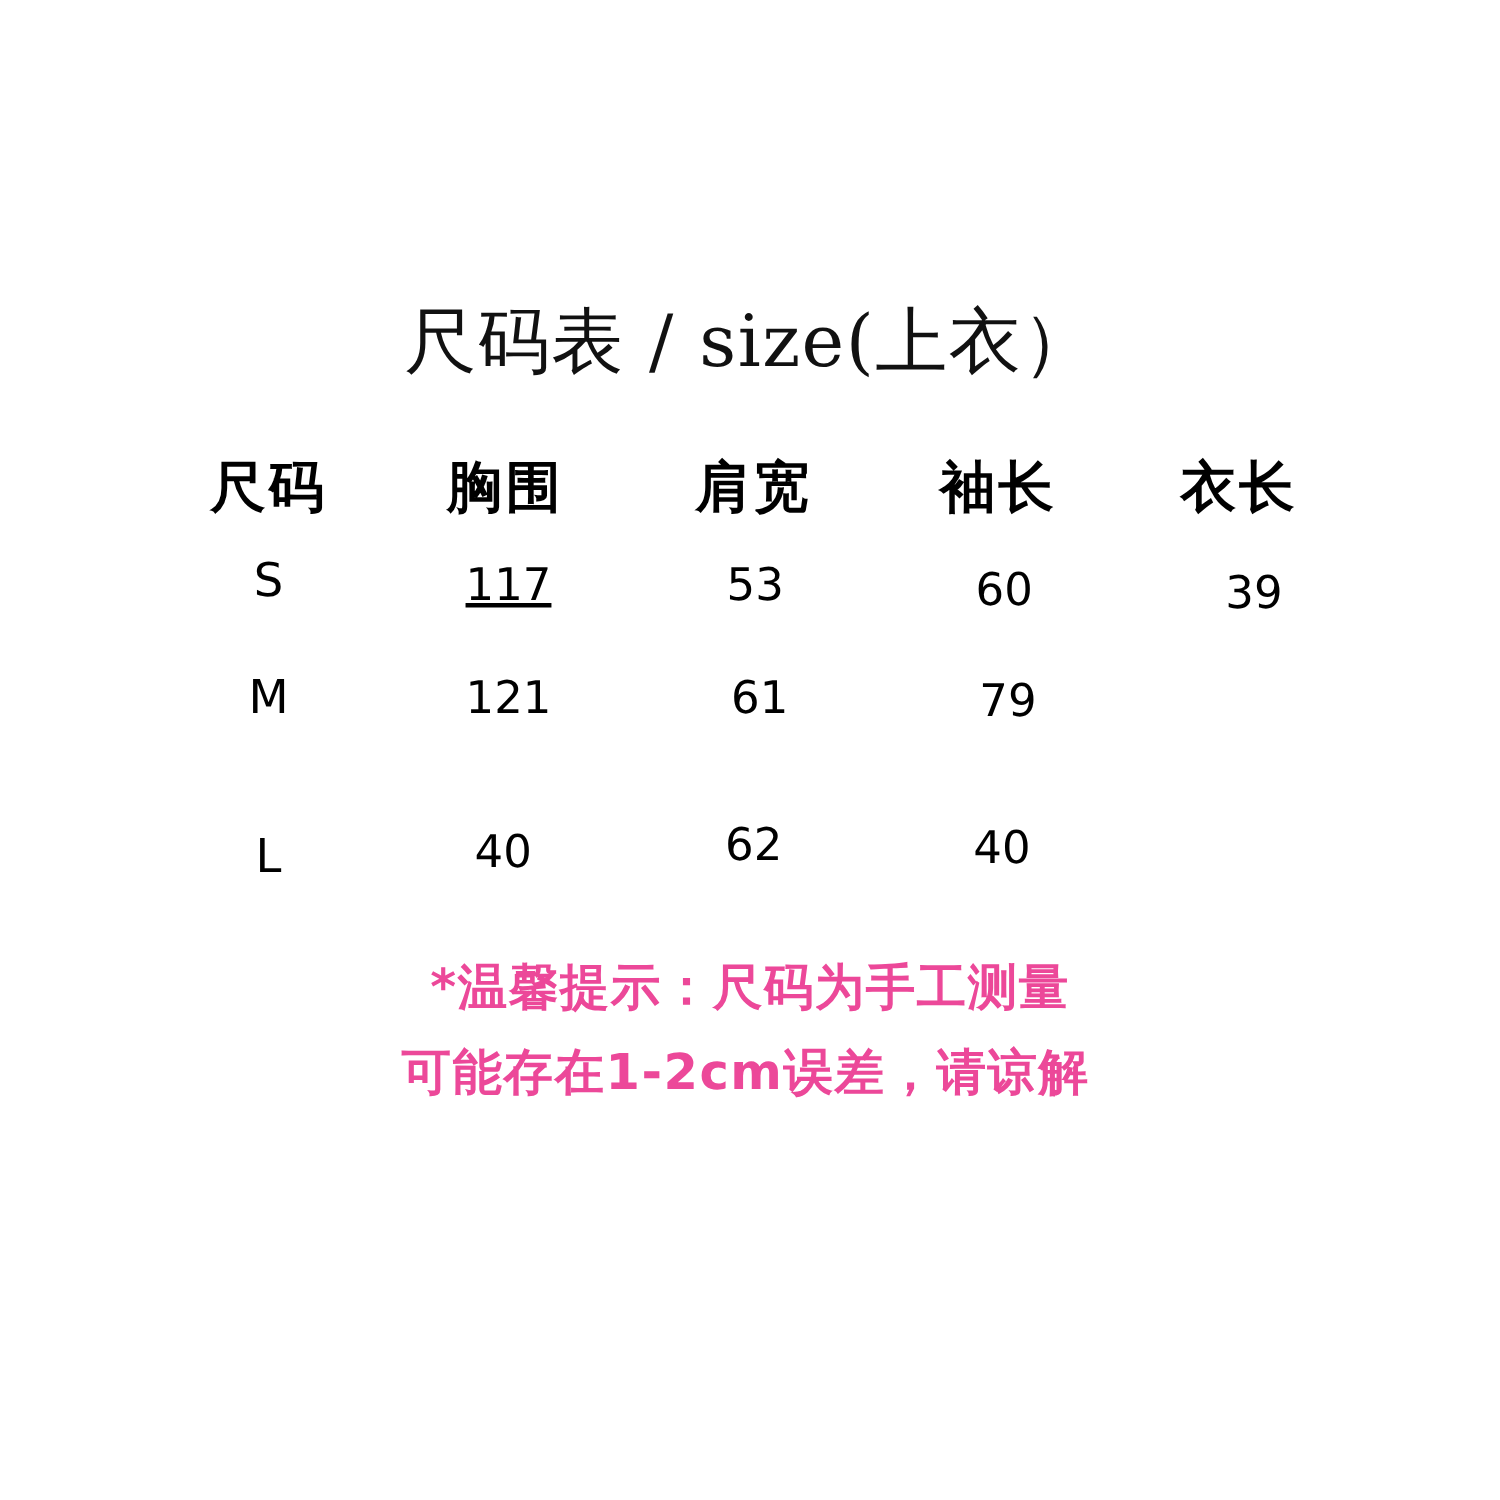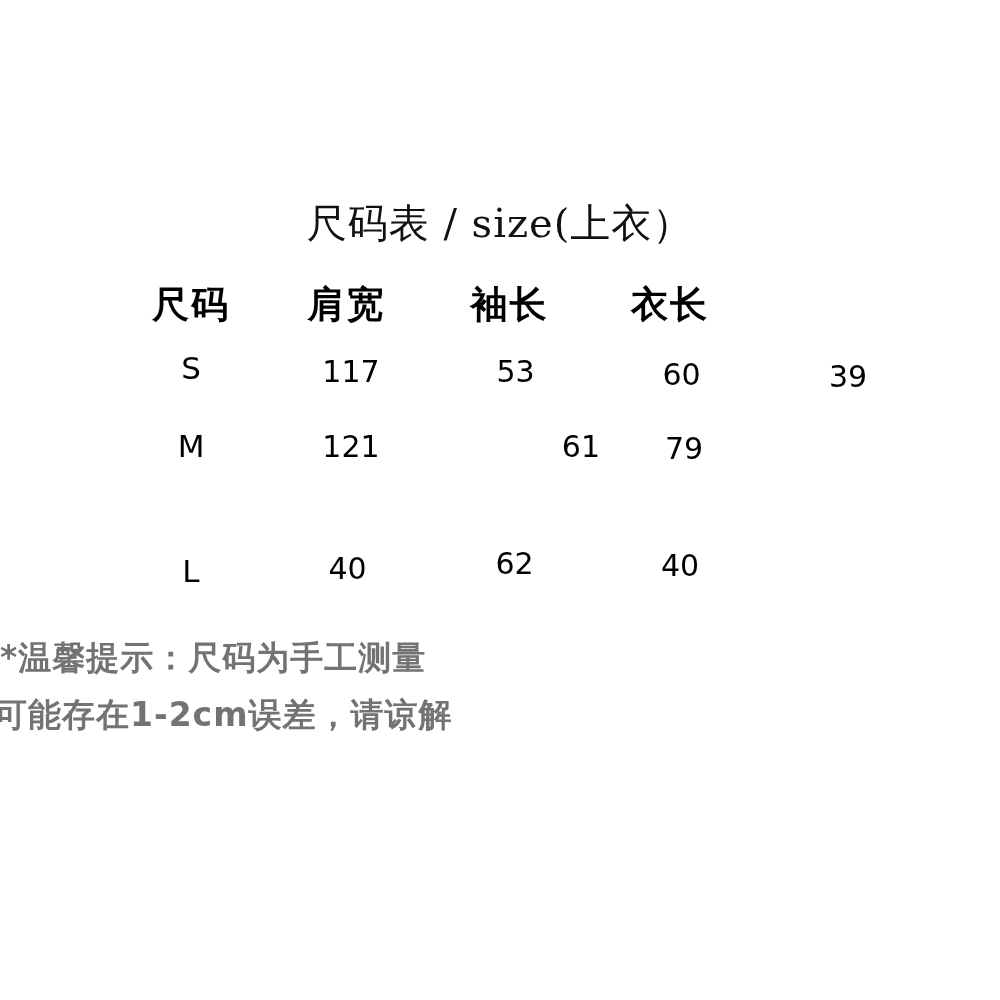--- a/index.html
+++ b/index.html
@@ -20,31 +20,31 @@
     height: 1000px;
     background: #ffffff;
   }
 
   .title {
     position: absolute;
     top: 196px;
     left: 0;
     width: 1000px;
     text-align: center;
-    font-size: 40px;
+    font-size: 48px;
     letter-spacing: 1px;
     font-family: "DejaVu Serif", "Liberation Serif", serif;
     color: #111111;
     white-space: nowrap;
   }
 
   .table {
     position: absolute;
     top: 280px;
-    left: 117px;
+    left: 105px;
     width: 800px;
   }
 
   .row {
     display: flex;
     align-items: baseline;
   }
 
   .head-row {
     height: 70px;
@@ -64,64 +64,66 @@
 
   .cell {
     flex: 0 0 auto;
     text-align: center;
   }
 
   .c0 { width: 148px; }
   .c1 { width: 168px; }
   .c2 { width: 163px; }
   .c3 { width: 163px; }
-  .c4 { width: 158px; }
+  .c4 { width: 158px; margin-top: 20px; }
 
   
   .data-row .c0 { font-size: 31px; }
-  .r1 .c1 { transform: translate(2px, 3px); }
+  .r1 .c1 { transform: translate(2px, 3px); text-decoration: underline; }
   .r1 .c2 { transform: translate(1px, 3px); }
   .r1 .c3 { transform: translate(4px, 6px); }
   .r1 .c4 { transform: translate(10px, 8px); }
   .r2 .c1 { transform: translate(2px, 0px); }
   .r2 .c2 { transform: translate(1px, 1px); }
-  .r2 .c3 { transform: translate(4px, 0px); text-align: right; }
+  .r2 .c3 { transform: translate(4px, 0px); }
   .r2 .c4 { transform: translate(9px, 2px); }
   .r3 .c0 { transform: translate(0px, 4px); }
   .r3 .c1 { transform: translate(4px, -2px); }
   .r3 .c2 { transform: translate(1px, 1px); }
   .r3 .c3 { transform: translate(5px, -4px); margin-top: 44px; }
   .r3 .c4 { transform: translate(10px, -2px); }
 
   .notice {
     position: absolute;
     top: 630px;
     left: 0;
     width: 1000px;
+    text-align: center;
     font-weight: bold;
     font-size: 33px;
     line-height: 1.72;
     letter-spacing: 1px;
-    color: #737373;
+    color: #ec4899;
   }
   .notice .line2 {
     margin-left: -6px;
   }
 </style>
 </head>
 <body>
 
 <div class="page">
 
   <div class="title">尺码表 / size(上衣）</div>
 
   <div class="table">
 
     <div class="row head-row">
       <div class="cell c0">尺码</div>
+      <div class="cell c1">胸围</div>
       <div class="cell c2">肩宽</div>
       <div class="cell c3">袖长</div>
       <div class="cell c4">衣长</div>
     </div>
 
     <div class="row data-row r1">
       <div class="cell c0">S</div>
       <div class="cell c1">117</div>
       <div class="cell c2">53</div>
       <div class="cell c3">60</div>

